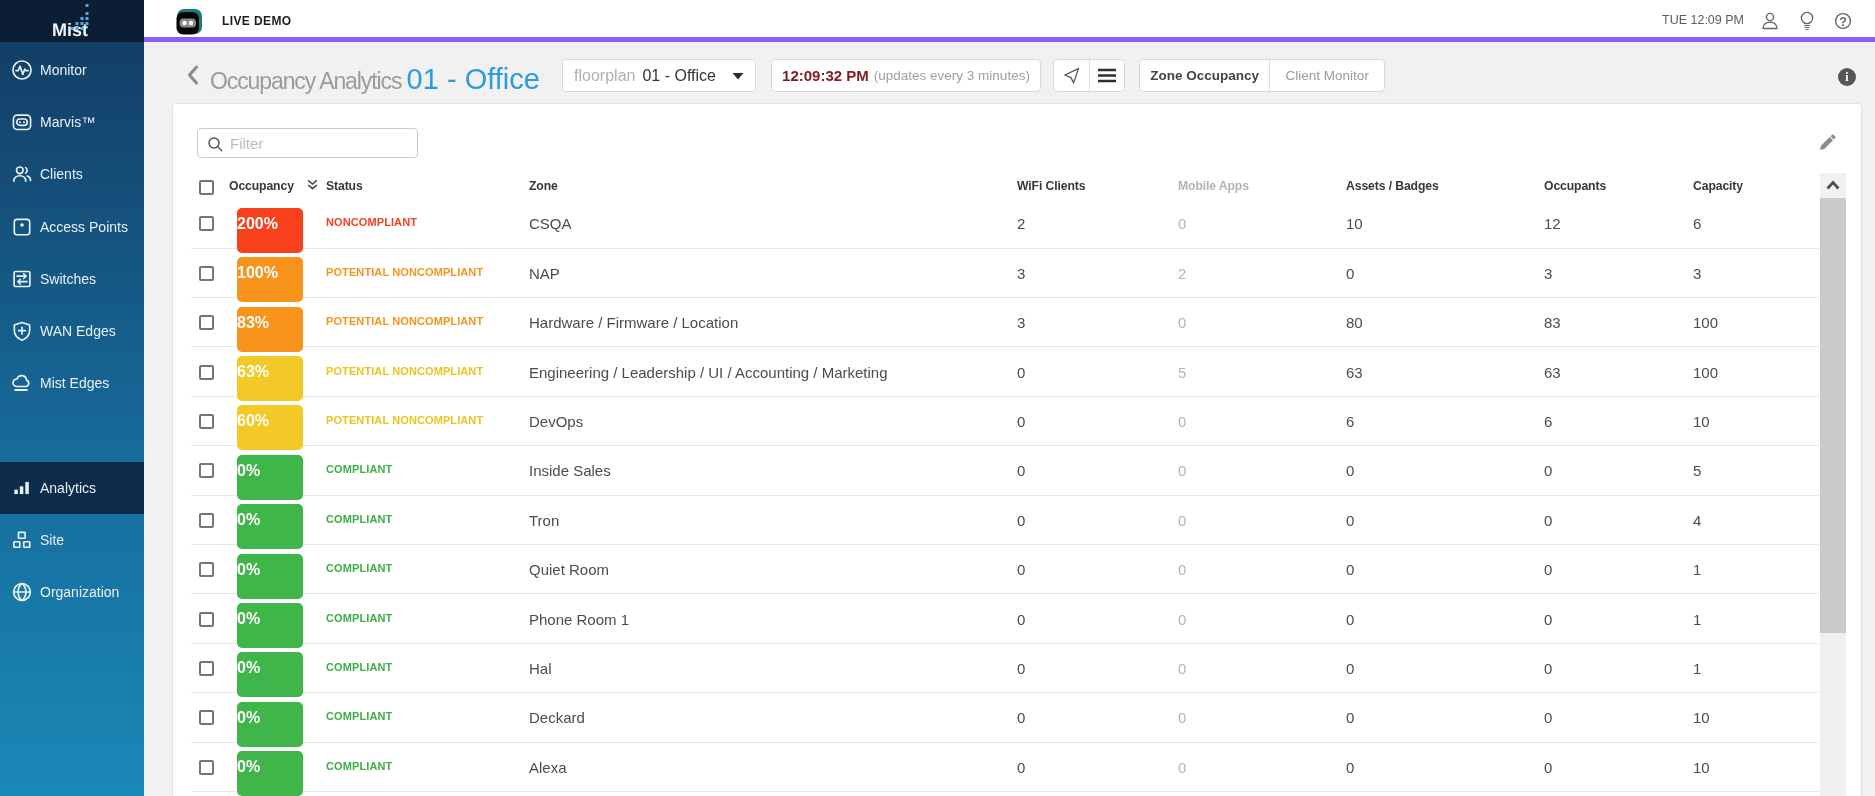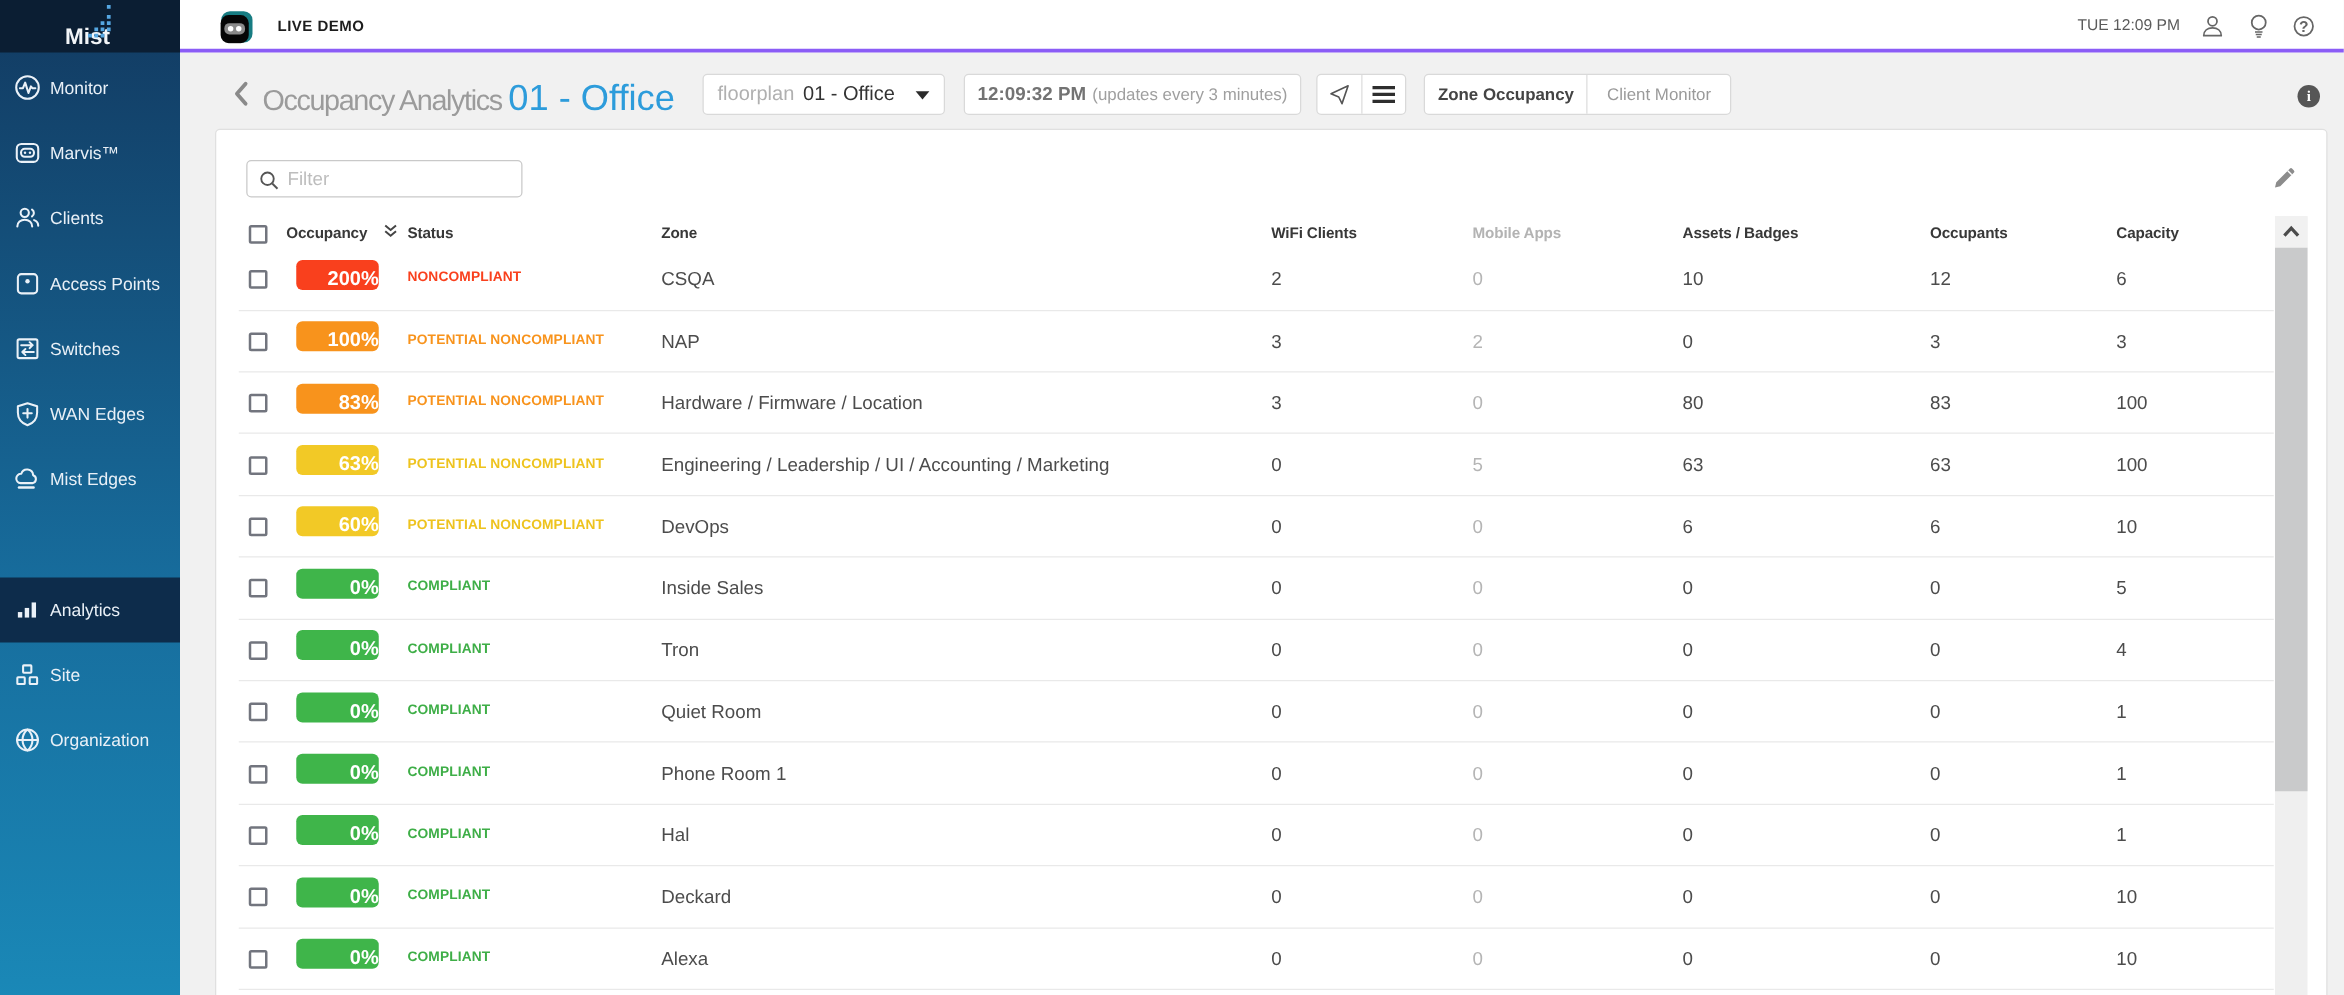--- a/index.html
+++ b/index.html
@@ -1,56 +1,56 @@
 <!DOCTYPE html>
 <html><head><meta charset="utf-8">
 <style>
 * { margin:0; padding:0; box-sizing:border-box; -webkit-font-smoothing:antialiased; }
 html,body { width:1875px; height:796px; overflow:hidden; font-family:"Liberation Sans",sans-serif; background:#f1f1f1; }
 #root { position:relative; width:1875px; height:796px; transform:translateZ(0); }
 
-#topbar { position:absolute; left:144px; top:0; width:1731px; height:42px; background:#fff; border-bottom:3px solid #8b5cf6; }
+#topbar { position:absolute; left:144px; top:0; width:1731px; height:42px; background:#fff; border-bottom:5px solid #8b5cf6; }
 #robot { position:absolute; left:32px; top:8px; width:27px; height:27px; }
 #livedemo { position:absolute; left:78px; top:14px; font-size:12px; font-weight:bold; color:#1d1d1d; letter-spacing:.4px; }
 #clock { position:absolute; left:1518px; top:13px; font-size:12.5px; color:#5b5b5b; }
 .tico { position:absolute; top:11px; }
 
 #sidebar { position:absolute; left:0; top:0; width:144px; height:796px; background:linear-gradient(180deg,#123a61 0%,#176c9c 58%,#1a88b7 100%); }
 #logo { position:absolute; left:0; top:0; width:144px; height:42px; background:#0b1e33; }
 .nav { position:absolute; left:0; width:144px; height:52px; display:flex; align-items:center; color:#e9f0f7; font-size:14px; }
 .nav .nicon { margin-left:11px; margin-right:7px; flex:none; width:22px; height:22px; }
 .nav.active { background:#0d2c4b;align-items:center; }
 
 #bchev { position:absolute; left:186px; top:64px; }
 #htitle { position:absolute; left:210px; top:63px; font-size:23px; letter-spacing:-1.1px; color:#9b9b9b; }
 #htitle b { font-size:29px; color:#2d9cdb; font-weight:normal; letter-spacing:0; }
 .btn { position:absolute; top:59px; height:33px; background:#fff; border:1px solid #d9d9d9; border-radius:4px; display:flex; align-items:center; }
 #fbtn { left:562px; width:194px; font-size:16px; color:#333; justify-content:center; }
 #fbtn .gy { color:#b0b0b0; margin-right:7px; }
 #tbtn { left:771px; width:270px; font-size:13.5px; color:#9f9f9f; justify-content:center; }
-#tbtn b { color:#737373; font-size:15px; font-weight:bold; margin-right:5px; }
+#tbtn b { color:#7f1d1d; font-size:15px; font-weight:bold; margin-right:5px; }
 #ibtn { left:1053px; width:72px; padding:0; }
 #ibtn .cell { width:36px; height:100%; display:flex; align-items:center; justify-content:center; }
 #ibtn .cell+.cell { border-left:1px solid #ddd; }
 #zbtn { left:1139px; width:246px; font-size:13.5px; }
 #zbtn .cell { height:100%; display:flex; align-items:center; justify-content:center; }
 #zbtn .c1 { width:131px; font-weight:bold; color:#444; border-right:1px solid #ddd; }
 #zbtn .c2 { width:114px; color:#9a9a9a; }
 #info { position:absolute; left:1838px; top:68px; width:18px; height:18px; border-radius:50%; background:#565656; color:#fff; font-size:12px; font-weight:bold; text-align:center; line-height:18px; font-family:"Liberation Serif",serif; }
 
 #panel { position:absolute; left:172px; top:103px; width:1690px; height:700px; background:#fff; border:1px solid #e0e0e0; border-radius:4px; }
 #filter { position:absolute; left:24px; top:24px; width:221px; height:30px; border:1px solid #c9c9c9; border-radius:4px; background:#fff; }
 #filter span { position:absolute; left:32px; top:6px; font-size:15px; color:#bdbdbd; }
 #pencil { position:absolute; left:1645px; top:29px; }
 
 #thead { position:absolute; left:0; top:69px; width:1690px; height:26px; font-size:12.2px; font-weight:bold; color:#383838; letter-spacing:-.1px; }
 #thead div { position:absolute; top:6px; }
 .cb { position:absolute; width:15px; height:15px; border:2px solid #72757e; border-radius:2px; background:#fff; }
 .row { position:absolute; left:18px; width:1628px; height:49.4px; border-bottom:1px solid #e9e9e9; font-size:15px; color:#4c4c4c; }
-.badge { position:absolute; left:46px; top:8.5px; width:66px; height:24px; border-radius:5px; color:#fff; font-size:16px; font-weight:bold; text-align:right; line-height:31px; }
+.badge { position:absolute; left:46px; top:8.5px; width:66px; height:45px; border-radius:5px; color:#fff; font-size:16px; font-weight:bold; text-align:left; line-height:31px; }
 .stat { position:absolute; left:135px; top:17px; font-size:11px; font-weight:bold; letter-spacing:.1px; }
 .zone { position:absolute; left:338px; top:16px; }
 .num { position:absolute; top:16px; }
 .mob { color:#b5b5b5; }
 
 #sbar { position:absolute; left:1647px; top:69px; width:26px; height:630px; background:#efefef; }
 #sthumb { position:absolute; left:0; top:25px; width:26px; height:435px; background:#c9cacb; }
 #sarrow { position:absolute; left:0; top:0; width:26px; height:25px; background:#f1f1f1; }
 </style></head>
 <body>

